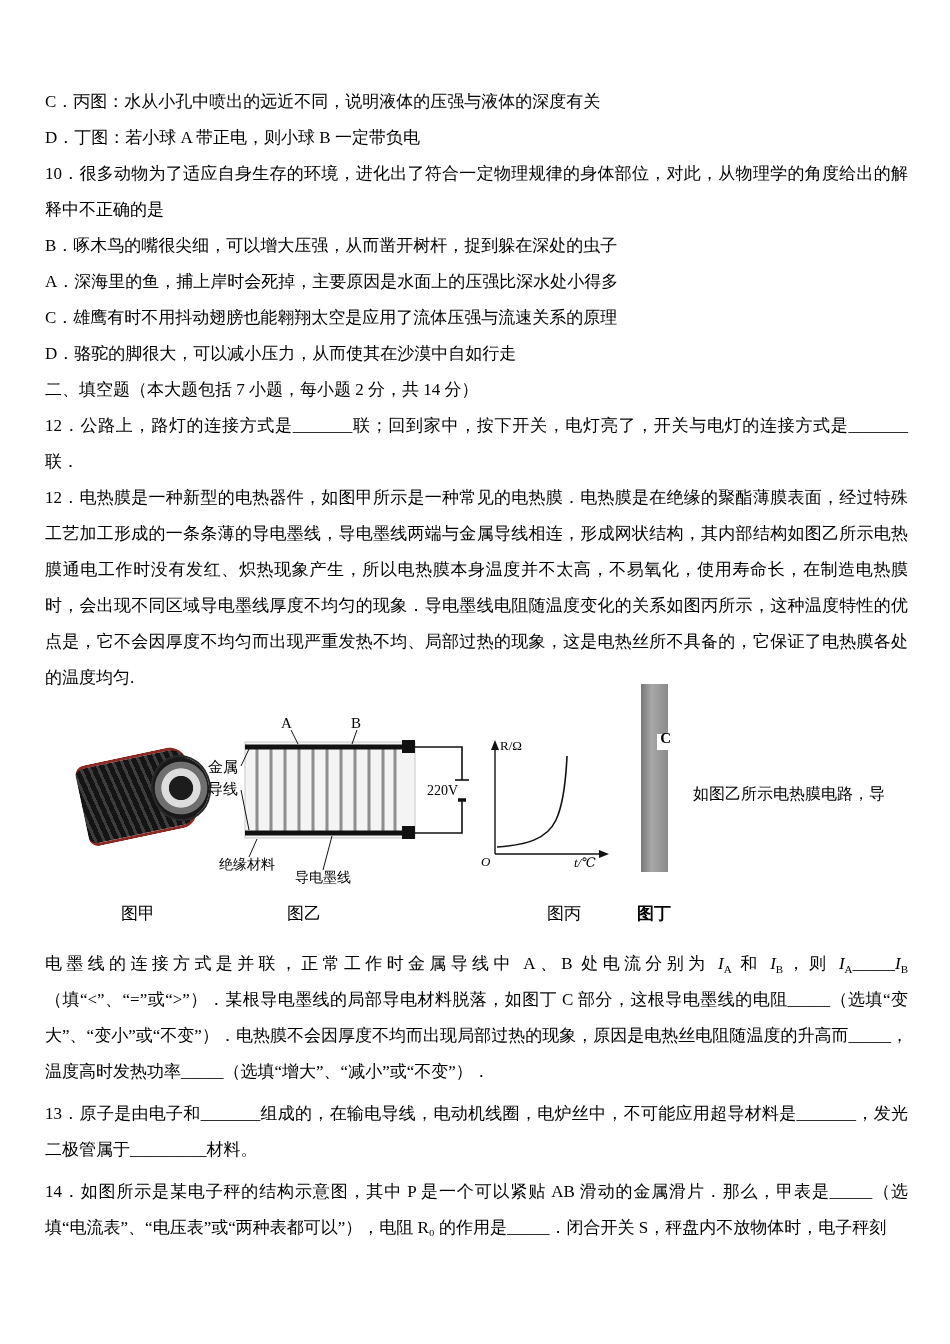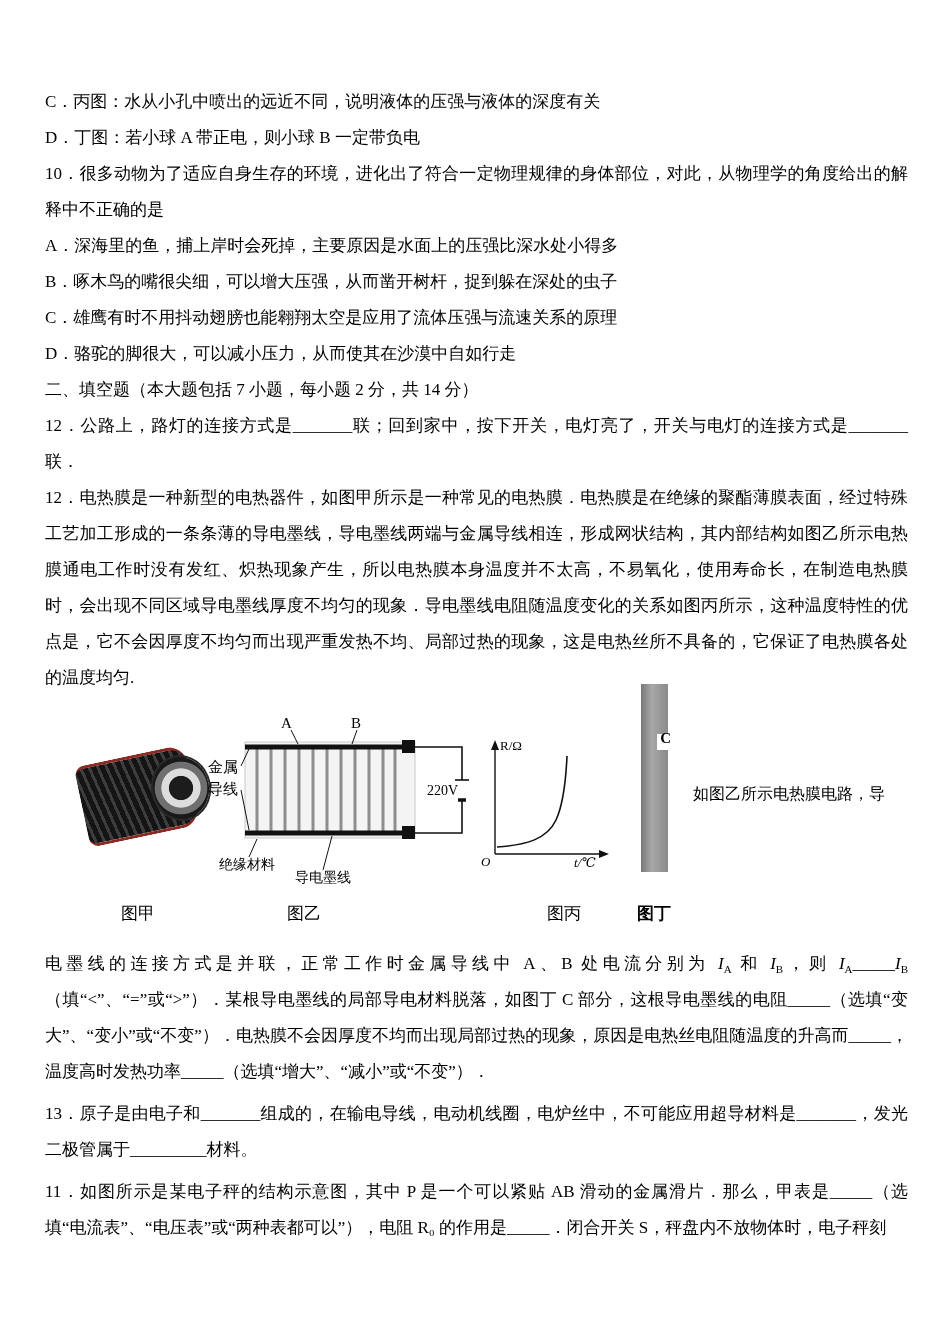--- a/index.html
+++ b/index.html
@@ -43,22 +43,22 @@
 </head>
 <body>
 
 <div class="page">
   <div class="content">
 
     <p class="para">C．丙图：水从小孔中喷出的远近不同，说明液体的压强与液体的深度有关</p>
     <p class="para">D．丁图：若小球 A 带正电，则小球 B 一定带负电</p>
 
     <p class="para">10．很多动物为了适应自身生存的环境，进化出了符合一定物理规律的身体部位，对此，从物理学的角度给出的解释中不正确的是</p>
+    <p class="para">B．啄木鸟的嘴很尖细，可以增大压强，从而凿开树杆，捉到躲在深处的虫子</p>
     <p class="para">A．深海里的鱼，捕上岸时会死掉，主要原因是水面上的压强比深水处小得多</p>
-    <p class="para">B．啄木鸟的嘴很尖细，可以增大压强，从而凿开树杆，捉到躲在深处的虫子</p>
     <p class="para">C．雄鹰有时不用抖动翅膀也能翱翔太空是应用了流体压强与流速关系的原理</p>
     <p class="para">D．骆驼的脚很大，可以减小压力，从而使其在沙漠中自如行走</p>
 
     <p class="para">二、填空题（本大题包括 7 小题，每小题 2 分，共 14 分）</p>
     <p class="para">12．公路上，路灯的连接方式是_______联；回到家中，按下开关，电灯亮了，开关与电灯的连接方式是_______联．</p>
     <p class="para">12．电热膜是一种新型的电热器件，如图甲所示是一种常见的电热膜．电热膜是在绝缘的聚酯薄膜表面，经过特殊工艺加工形成的一条条薄的导电墨线，导电墨线两端与金属导线相连，形成网状结构，其内部结构如图乙所示电热膜通电工作时没有发红、炽热现象产生，所以电热膜本身温度并不太高，不易氧化，使用寿命长，在制造电热膜时，会出现不同区域导电墨线厚度不均匀的现象．导电墨线电阻随温度变化的关系如图丙所示，这种温度特性的优点是，它不会因厚度不均匀而出现严重发热不均、局部过热的现象，这是电热丝所不具备的，它保证了电热膜各处的温度均匀.</p>
 
     <div class="figures">
 
       <div class="film">
@@ -132,16 +132,16 @@
 
       <div class="caption cap-jia">图甲</div>
       <div class="caption cap-yi">图乙</div>
       <div class="caption cap-bing">图丙</div>
       <div class="caption cap-ding">图丁</div>
     </div>
 
     <p class="para"><span>电墨线的连接方式是并联，正常工作时金属导线中 A、B 处电流分别为 </span><span class="ivar">I</span><sub>A</sub><span> 和 </span><span class="ivar">I</span><sub>B</sub><span>，则 </span><span class="ivar">I</span><sub>A</sub><span>_____</span><span class="ivar">I</span><sub>B</sub><span>（填“&lt;”、“=”或“&gt;”）．某根导电墨线的局部导电材料脱落，如图丁 C 部分，这根导电墨线的电阻_____（选填“变大”、“变小”或“不变”）．电热膜不会因厚度不均而出现局部过热的现象，原因是电热丝电阻随温度的升高而_____，温度高时发热功率_____（选填“增大”、“减小”或“不变”）．</span></p>
 
     <p class="para mt6">13．原子是由电子和_______组成的，在输电导线，电动机线圈，电炉丝中，不可能应用超导材料是_______，发光二极管属于_________材料。</p>
-    <p class="para mt6">11．如图所示是某电子秤的结构示意图，其中 P 是一个可以紧贴 AB 滑动的金属滑片．那么，甲表是_____（选填“电流表”、“电压表”或“两种表都可以”），电阻 R₀ 的作用是_____．闭合开关 S，秤盘内不放物体时，电子秤刻</p>
+    <p class="para mt6">14．如图所示是某电子秤的结构示意图，其中 P 是一个可以紧贴 AB 滑动的金属滑片．那么，甲表是_____（选填“电流表”、“电压表”或“两种表都可以”），电阻 R₀ 的作用是_____．闭合开关 S，秤盘内不放物体时，电子秤刻</p>
 
   </div>
 </div>
 
 </body></html>

